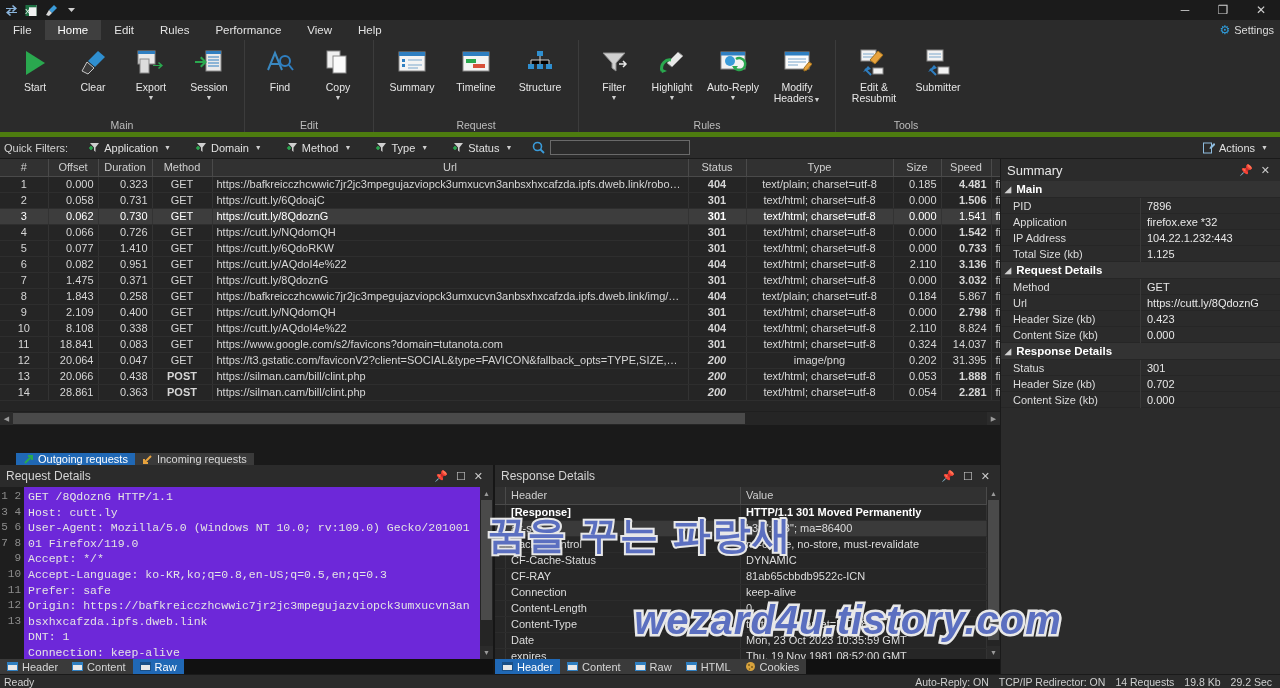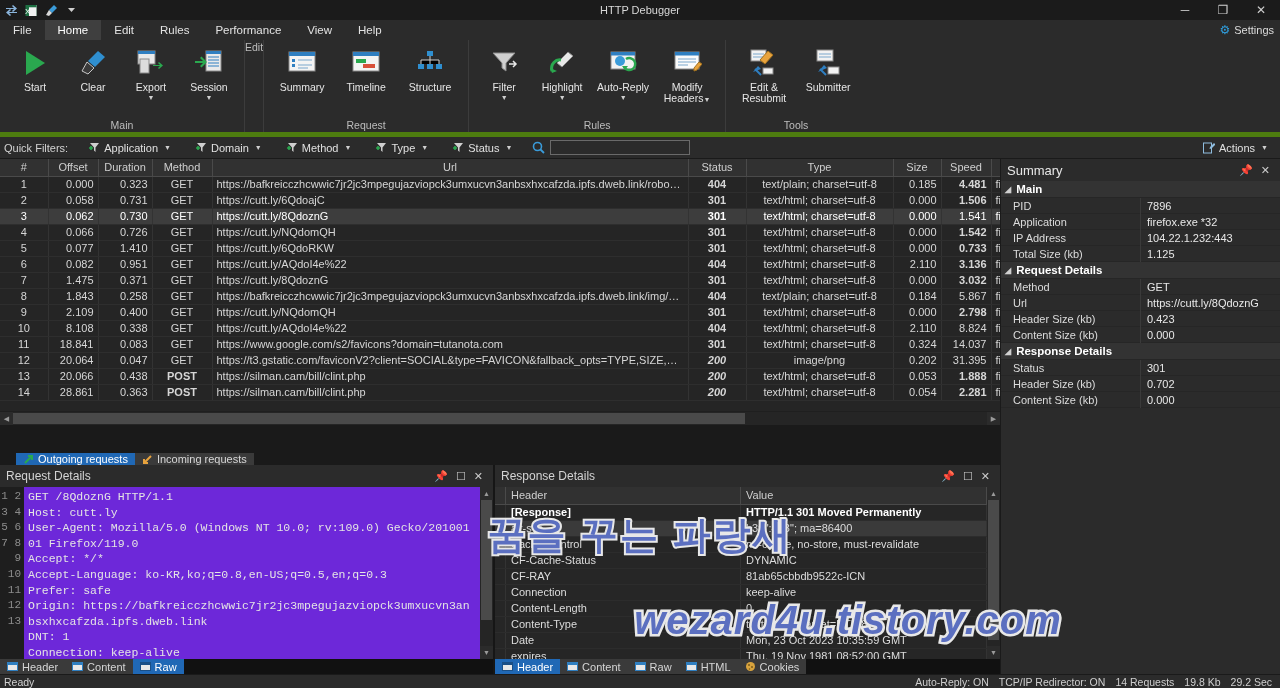--- a/index.html
+++ b/index.html
@@ -274,21 +274,20 @@
             <path d="M9 1l3 3-5 5-3-3z" fill="#3a9bd9"></path>
             <path d="M4 6l3 3-3 3-3-1z" fill="#d8d8d8"></path>
           </svg>
       </span>
       <span class="qat-icon">
         <svg width="11" height="11" viewBox="0 0 11 11">
             <path d="M2 3h7l-3.5 4z" fill="#cfcfcf"></path>
           </svg>
       </span>
     </div>
-    <div class="title-text">HTTP Debugger</div>
     <div class="win-btns">
       <div class="win-btn">─</div>
       <div class="win-btn">❐</div>
       <div class="win-btn close">✕</div>
     </div>
   </div>
 
   <div class="menubar">
     <div class="menu-item">File</div>
     <div class="menu-item active">Home</div>
@@ -348,20 +347,43 @@
               </svg>
           </span>
           <span class="rbtn-lbl">Session</span>
           <span class="rbtn-caret">▼</span>
         </div>
       </div>
       <div class="rgroup-label">Main</div>
     </div>
 
     <div class="rgroup">
+      <div class="rgroup-items">
+        <div class="rbtn">
+          <span class="rbtn-ico">
+            <svg width="30" height="30" viewBox="0 0 30 30">
+                <path d="M3 22L10 5l7 17" fill="none" stroke="#3a88c0" stroke-width="2"></path>
+                <path d="M6 16h8" stroke="#3a88c0" stroke-width="2"></path>
+                <circle cx="20" cy="13" r="5" fill="none" stroke="#2f7fc1" stroke-width="2"></circle>
+                <path d="M24 17l4 5" stroke="#2f7fc1" stroke-width="2"></path>
+              </svg>
+          </span>
+          <span class="rbtn-lbl">Find</span>
+        </div>
+        <div class="rbtn">
+          <span class="rbtn-ico">
+            <svg width="30" height="30" viewBox="0 0 30 30">
+                <rect x="4" y="3" width="13" height="17" fill="#f0f0f0" stroke="#8a8a8a"></rect>
+                <rect x="10" y="8" width="13" height="17" fill="#fafafa" stroke="#8a8a8a"></rect>
+              </svg>
+          </span>
+          <span class="rbtn-lbl">Copy</span>
+          <span class="rbtn-caret">▼</span>
+        </div>
+      </div>
       <div class="rgroup-label">Edit</div>
     </div>
 
     <div class="rgroup">
       <div class="rgroup-items">
         <div class="rbtn wide">
           <span class="rbtn-ico">
             <svg width="30" height="30" viewBox="0 0 30 30">
                 <rect x="2" y="4" width="26" height="19" fill="#f4f4f4" stroke="#8a8a8a"></rect>
                 <rect x="2" y="4" width="26" height="4" fill="#2f7fc1"></rect>

